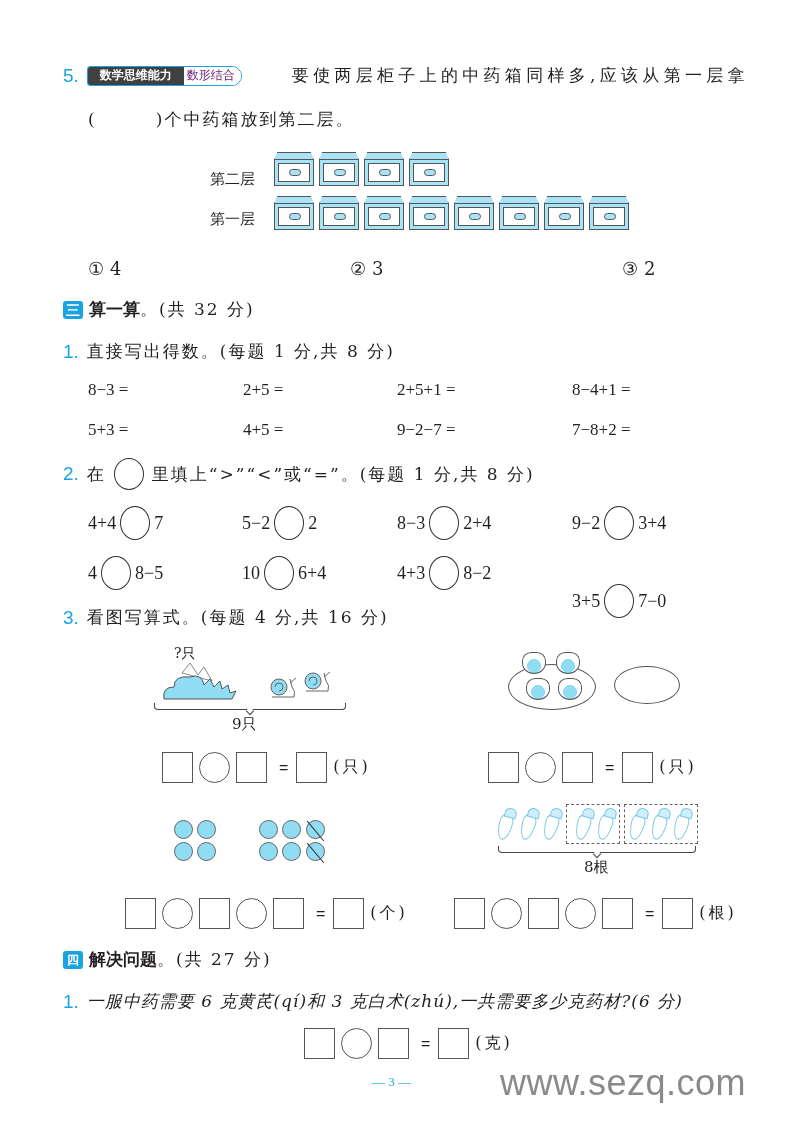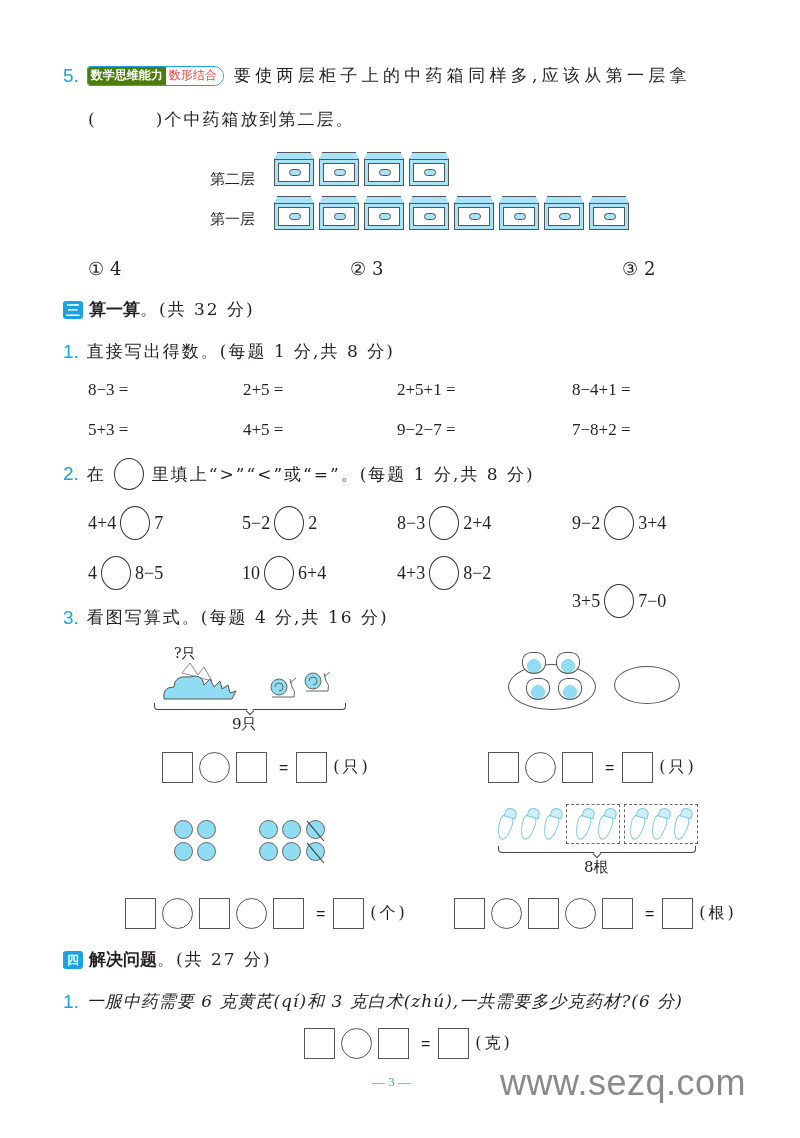--- a/index.html
+++ b/index.html
@@ -3,22 +3,22 @@
 <meta charset="utf-8">
 <style>
   * { box-sizing: border-box; margin: 0; padding: 0; }
   body { width: 800px; height: 1138px; background: #ffffff; position: relative; overflow: hidden;
          font-family: "DejaVu Serif", "Liberation Serif", serif; color: #231f20; }
   .abs { position: absolute; }
   .qnum { color: #1aa3e0; font-family: "Liberation Sans", sans-serif; font-size: 19px; }
   .txt { font-size: 17px; letter-spacing: 2px; white-space: nowrap; }
   .badge { display: inline-flex; align-items: stretch; height: 20px; border: 1.5px solid #1aa3e0; border-radius: 3px 10px 10px 3px;
            font-family: "DejaVu Sans", sans-serif; font-size: 12px; overflow: hidden; vertical-align: 2px; }
-  .badge .b1 { background: #4d7c0f; color: #fff; padding: 0 3px; line-height: 17px; font-weight: bold; }
-  .badge .b2 { background: #fff; color: #ef4444; padding: 0 6px 16px 3px; line-height: 17px; }
+  .badge .b1 { background: #404040; color: #fff; padding: 0 12px; line-height: 17px; font-weight: bold; }
+  .badge .b2 { background: #fff; color: #701a75; padding: 0 6px 16px 3px; line-height: 17px; }
   .sec-icon { display: inline-block; width: 20px; height: 18px; background: #1aa3e0; color: #fff; border-radius: 3px;
               font-family: "DejaVu Sans", sans-serif; font-size: 14px; line-height: 18px; text-align: center; vertical-align: 2px; font-weight: bold; }
   .sec-title { font-family: "DejaVu Sans", sans-serif; font-size: 17px; font-weight: bold; }
   .shelf-label { font-size: 15px; }
   .drawer { display: inline-block; width: 40px; height: 34px; position: relative; margin-right: 5px; }
   .drawer .top { position: absolute; left: 0; top: 0; width: 40px; height: 8px; background: #a9e3f7; border: 1px solid #555;
                  clip-path: polygon(8% 0, 92% 0, 100% 100%, 0 100%); }
   .drawer .body { position: absolute; left: 0; top: 7px; width: 40px; height: 27px; background: #a9e3f7; border: 1px solid #555; }
   .drawer .face { position: absolute; left: 3px; top: 3px; width: 32px; height: 19px; background: #fff; border: 1px solid #555; }
   .drawer .handle { position: absolute; left: 10px; top: 5px; width: 12px; height: 7px; background: #a9e3f7; border: 1px solid #555; border-radius: 4px; }
@@ -43,21 +43,21 @@
 </style>
 </head>
 <body>
 
 <div class="abs" style="left:63px; top:64px; display:flex; align-items:center;">
   <span class="qnum" style="margin-right:8px;">5.</span>
   <span class="badge" style="margin-right:10px;">
     <span class="b1">数学思维能力</span>
     <span class="b2">数形结合</span>
   </span>
-  <span class="txt" style="letter-spacing:4.3px;">要使两层柜子上的中药箱同样多,应该从第一层拿</span>
+  <span class="txt" style="letter-spacing:4.3px;margin-left:40px;">要使两层柜子上的中药箱同样多,应该从第一层拿</span>
 </div>
 <div class="abs txt" style="left:88px; top:108px; white-space:pre;">(        )个中药箱放到第二层。</div>
 
 <div class="abs shelf-label" style="left:210px; top:170px;">第二层</div>
 <div class="abs" style="left:274px; top:152px; display:flex;">
   <span class="drawer">
       <span class="top"></span>
       <span class="body">
         <span class="face">
           <span class="handle"></span>

